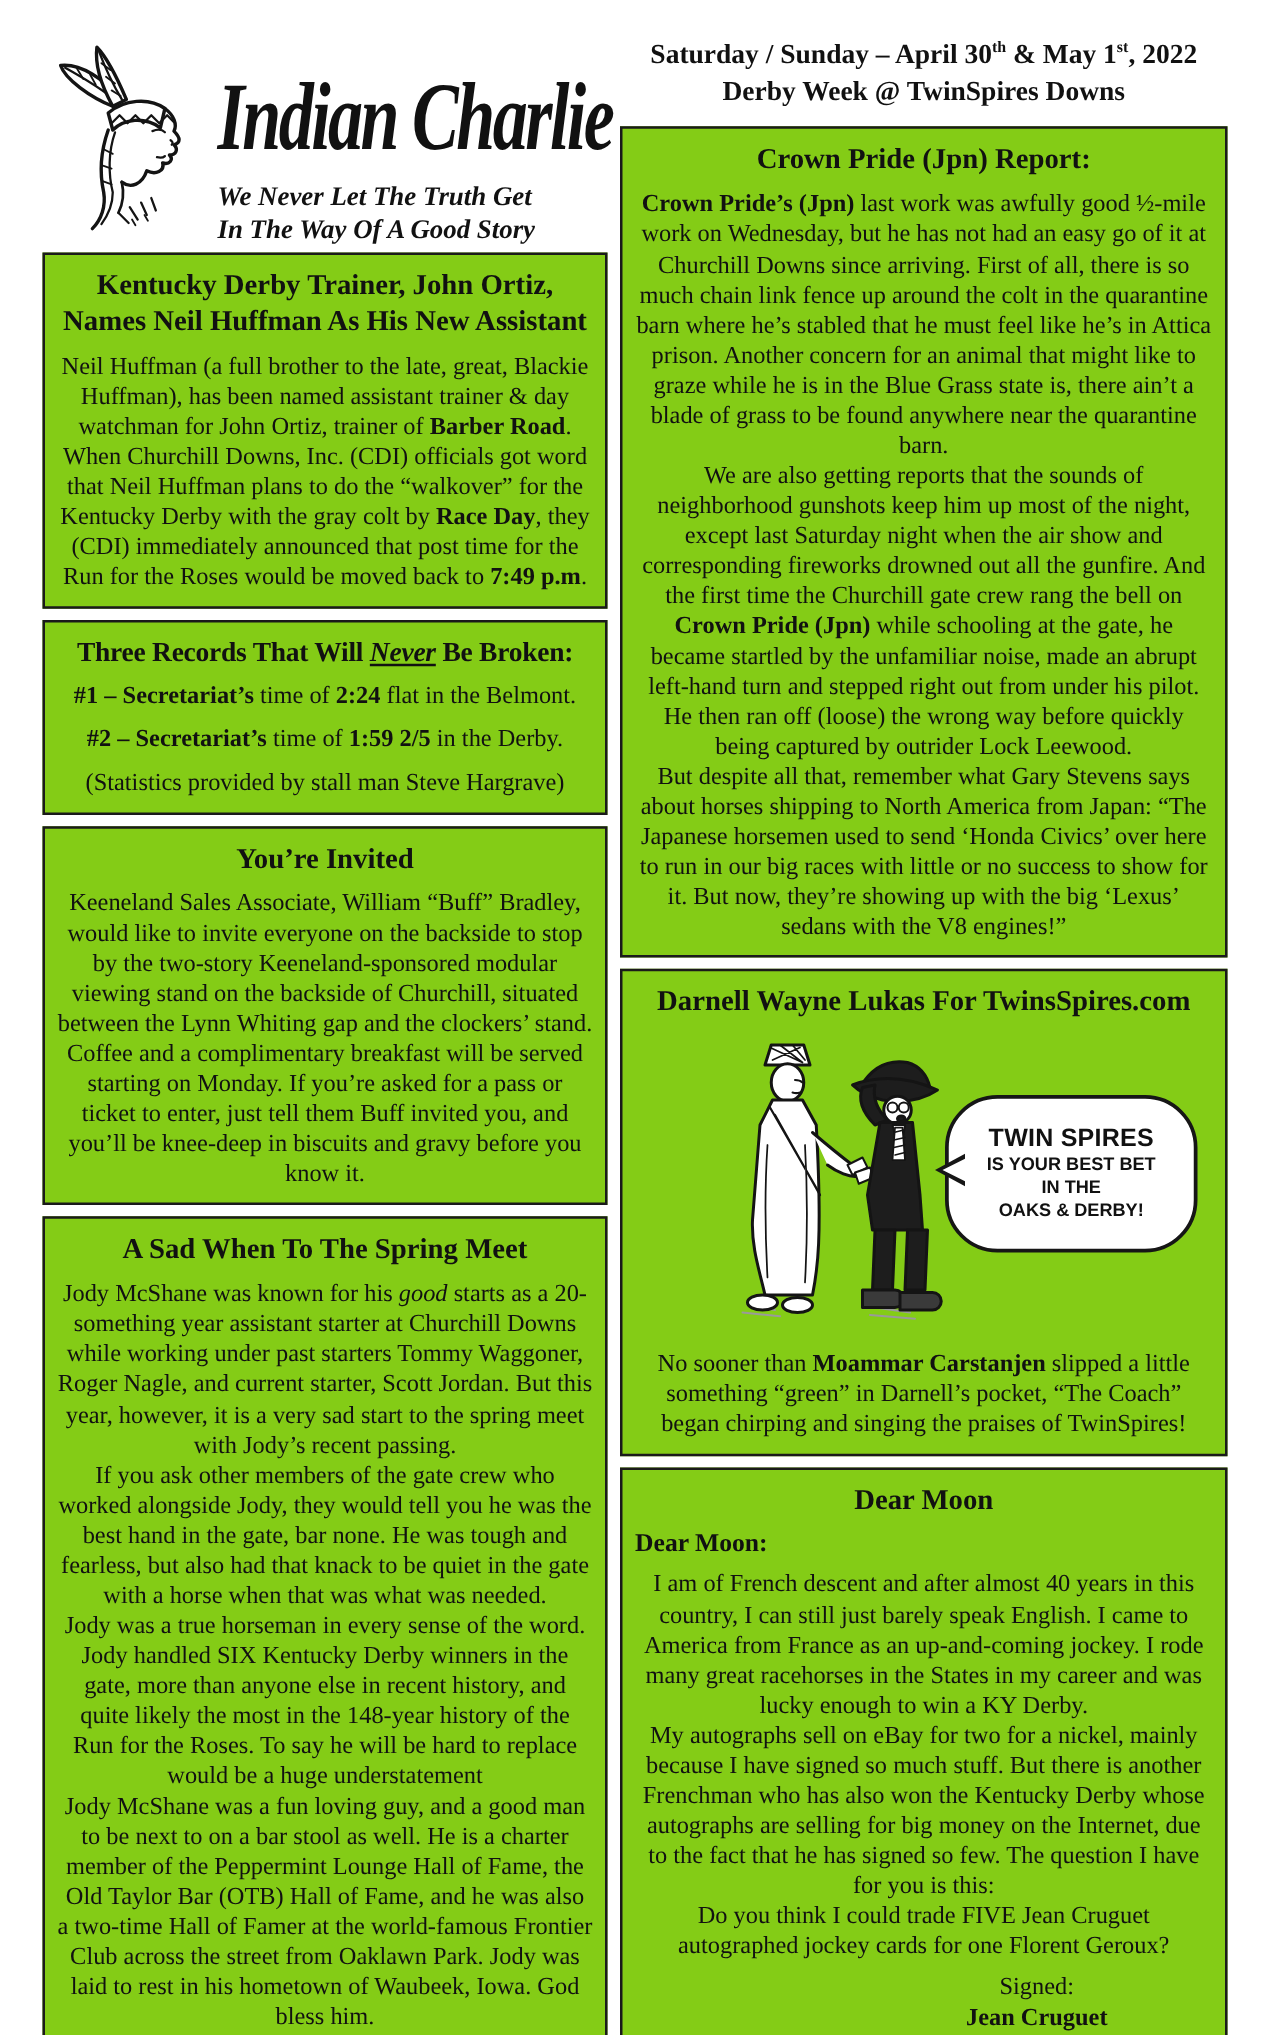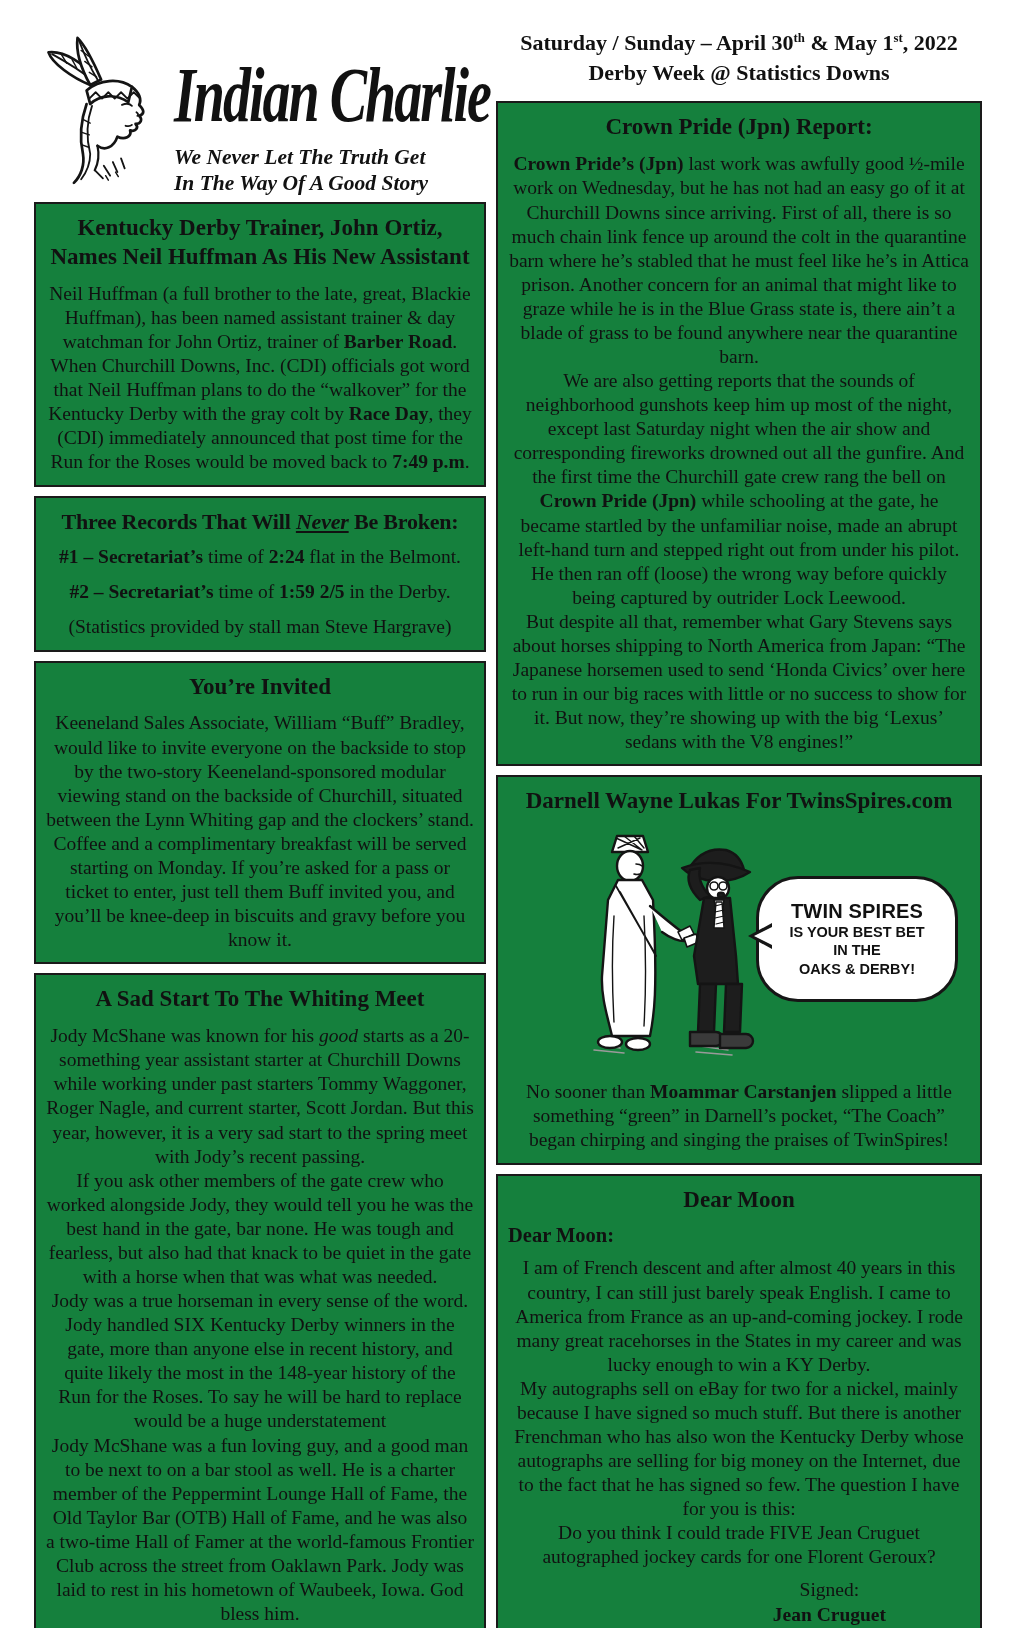--- a/index.html
+++ b/index.html
@@ -20,21 +20,21 @@
     font-weight:bold; font-style:italic; font-size:56px; line-height:1;
     letter-spacing:-2px; white-space:nowrap;
     transform:scaleY(1.38); transform-origin:left top; height:88px;
   }
   .masthead-tagline { font-weight:bold; font-style:italic; font-size:21.5px; line-height:1.22; }
 
   .header-right { text-align:center; font-weight:bold; font-size:22px; line-height:1.35; margin:4px 0 14px; }
   sup { font-size:0.58em; }
 
   
-  .box { border:2px solid #1a1a1a; margin-bottom:9px; padding:8px 10px 10px; text-align:center; background:#15803d; }
+  .box { border:2px solid #1a1a1a; margin-bottom:9px; padding:8px 10px 10px; text-align:center; background:#84cc16; }
   .box-title { font-weight:bold; font-size:23px; line-height:1.26; margin:2px 0 10px; }
   .box-title.tight { font-size:22px; letter-spacing:-0.2px;text-align:center; }
   .body-text { font-size:19.5px; line-height:1.235; }
   .spaced { margin-bottom:11px; }
   .b { font-weight:bold; } .i { font-style:italic; } .u { text-decoration:underline; }
 
   
   .cartoon { position:relative; height:246px; margin:2px 0 8px; }
   .cartoon svg.figures { position:absolute; left:42px; top:0; width:236px; height:246px; }
   .bubble {
@@ -108,33 +108,33 @@
       <div class="body-text spaced"><span class="b">#2 – Secretariat’s</span><span> time of </span><span class="b">1:59 2/5</span><span> in the Derby.</span></div>
       <div class="body-text">(Statistics provided by stall man Steve Hargrave)</div>
     </section>
 
     <section class="box">
       <div class="box-title">You’re Invited</div>
       <div class="body-text">Keeneland Sales Associate, William “Buff” Bradley, would like to invite everyone on the backside to stop by the two-story Keeneland-sponsored modular viewing stand on the backside of Churchill, situated between the Lynn Whiting gap and the clockers’ stand. Coffee and a complimentary breakfast will be served starting on Monday. If you’re asked for a pass or ticket to enter, just tell them Buff invited you, and you’ll be knee-deep in biscuits and gravy before you know it.</div>
     </section>
 
     <section class="box">
-      <div class="box-title">A Sad Start To The Whiting Meet</div>
+      <div class="box-title">A Sad When To The Spring Meet</div>
       <div class="body-text"><span>Jody McShane was known for his </span><span class="i">good</span><span> starts as a 20-something year assistant starter at Churchill Downs while working under past starters Tommy Waggoner, Roger Nagle, and current starter, Scott Jordan. But this year, however, it is a very sad start to the spring meet with Jody’s recent passing.</span></div>
       <div class="body-text"><span>If you ask other members of the gate crew who worked alongside Jody, they would tell you he was the best hand in the gate, bar none. He was tough and fearless, but also had that knack to be quiet in the gate with a horse when that was what was needed.</span></div>
       <div class="body-text"><span>Jody was a true horseman in every sense of the word. Jody handled SIX Kentucky Derby winners in the gate, more than anyone else in recent history, and quite likely the most in the 148-year history of the Run for the Roses. To say he will be hard to replace would be a huge understatement</span></div>
       <div class="body-text"><span>Jody McShane was a fun loving guy, and a good man to be next to on a bar stool as well. He is a charter member of the Peppermint Lounge Hall of Fame, the Old Taylor Bar (OTB) Hall of Fame, and he was also a two-time Hall of Famer at the world-famous Frontier Club across the street from Oaklawn Park. Jody was laid to rest in his hometown of Waubeek, Iowa. God bless him.</span></div>
     </section>
   </div>
 
   <div class="col-right">
 
     <div class="header-right">
       <div><span>Saturday / Sunday – April 30</span><sup>th</sup><span> &amp; May 1</span><sup>st</sup><span>, 2022</span></div>
-      <div>Derby Week @ Statistics Downs</div>
+      <div>Derby Week @ TwinSpires Downs</div>
     </div>
 
     <section class="box">
       <div class="box-title">Crown Pride (Jpn) Report:</div>
       <div class="body-text"><span class="b">Crown Pride’s (Jpn)</span><span> last work was awfully good ½-mile work on Wednesday, but he has not had an easy go of it at Churchill Downs since arriving. First of all, there is so much chain link fence up around the colt in the quarantine barn where he’s stabled that he must feel like he’s in Attica prison. Another concern for an animal that might like to graze while he is in the Blue Grass state is, there ain’t a blade of grass to be found anywhere near the quarantine barn.</span></div>
       <div class="body-text"><span>We are also getting reports that the sounds of neighborhood gunshots keep him up most of the night, except last Saturday night when the air show and corresponding fireworks drowned out all the gunfire. And the first time the Churchill gate crew rang the bell on </span><span class="b">Crown Pride (Jpn)</span><span> while schooling at the gate, he became startled by the unfamiliar noise, made an abrupt left-hand turn and stepped right out from under his pilot. He then ran off (loose) the wrong way before quickly being captured by outrider Lock Leewood.</span></div>
       <div class="body-text"><span>But despite all that, remember what Gary Stevens says about horses shipping to North America from Japan: “The Japanese horsemen used to send ‘Honda Civics’ over here to run in our big races with little or no success to show for it. But now, they’re showing up with the big ‘Lexus’ sedans with the V8 engines!”</span></div>
     </section>
 
     <section class="box">

